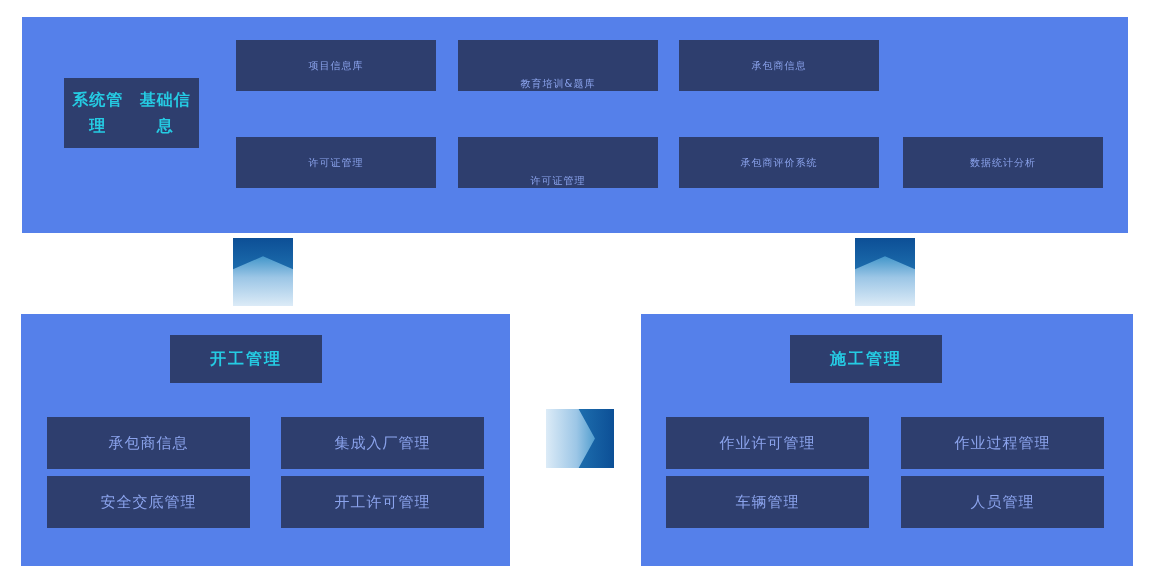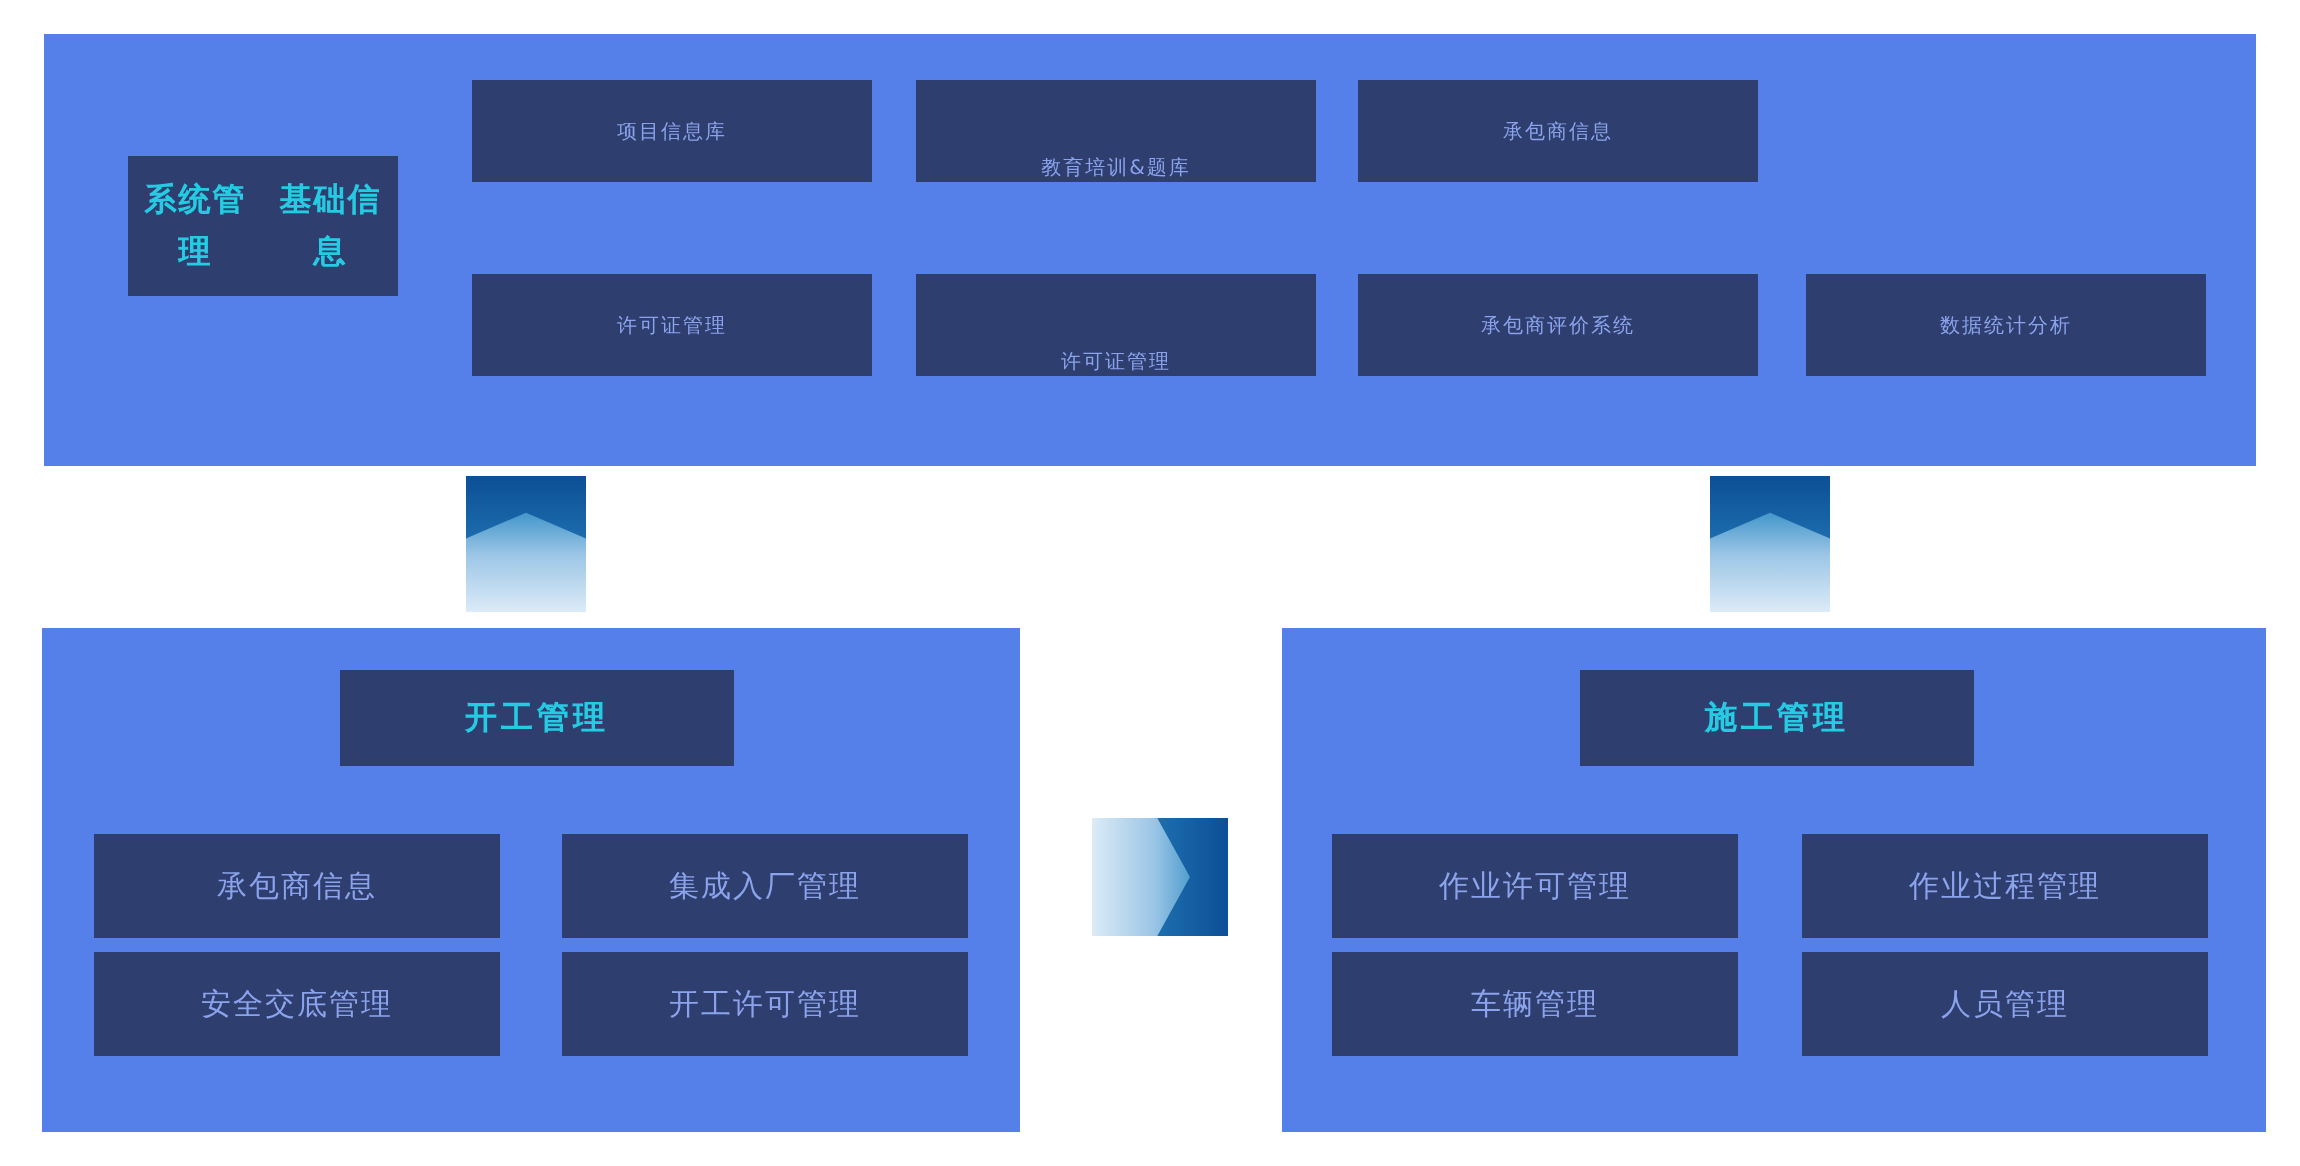--- a/index.html
+++ b/index.html
@@ -52,21 +52,21 @@
   }
   .tr1 { top: 23px; }
   .tr2 { top: 120px; }
   .tc1 { left: 214px; }
   .tc2 { left: 436px; align-items: flex-end; }
   .tc3 { left: 657px; }
   .tc4 { left: 881px; }
 
   
   .panel-header {
-    left: 149px; top: 21px; width: 197px; height: 48px;
+    left: 149px; top: 21px; width: 152px; height: 48px;
     color: var(--teal-text, #25cbe3);
     font-size: 16px;
     font-weight: 700;
     letter-spacing: 2px;
   }
   .bmod {
     width: 203px; height: 52px;
     color: var(--label-text, #8ba3ec);
     font-size: 15px;
     font-weight: 500;

